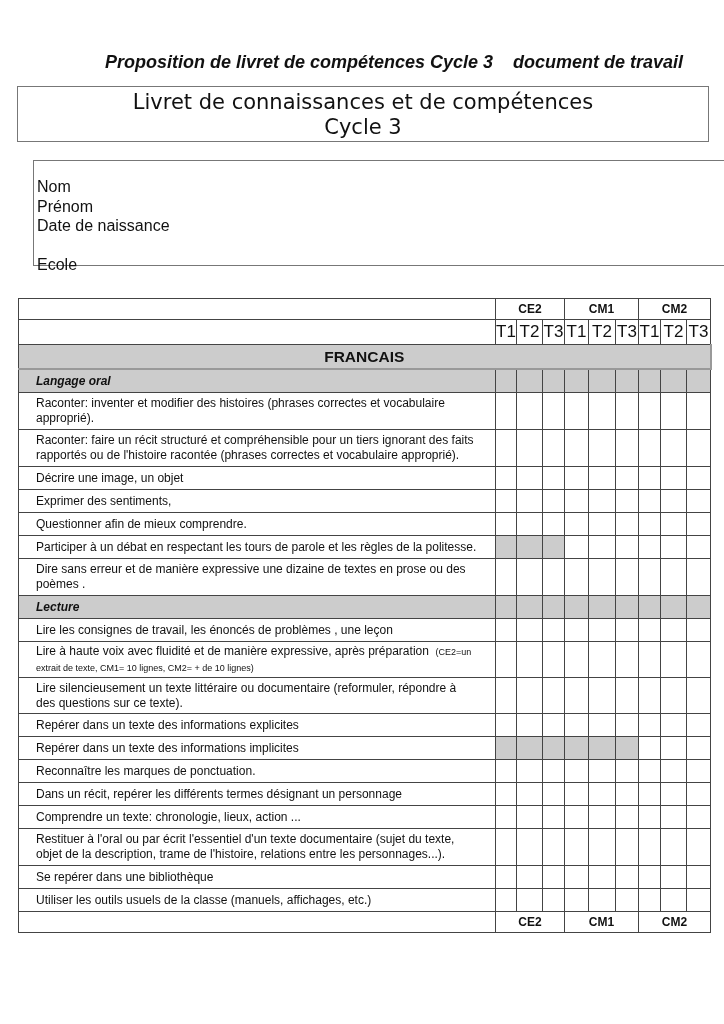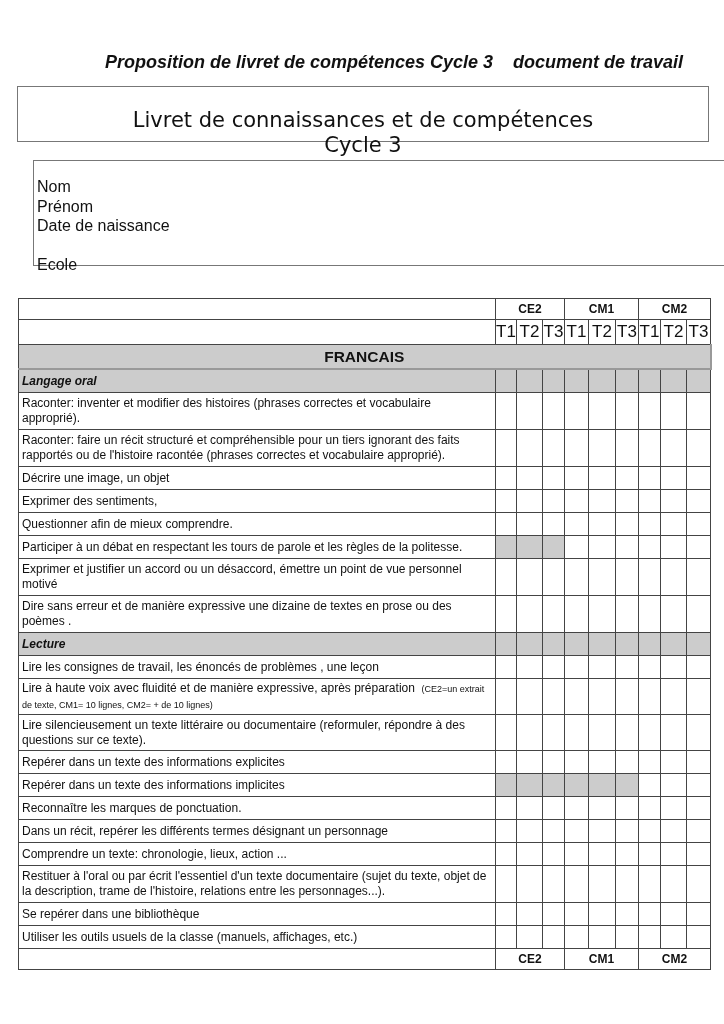--- a/index.html
+++ b/index.html
@@ -1,26 +1,26 @@
 <!DOCTYPE html>
 <html><head>
 <meta charset="utf-8">
 <style>
   html, body { margin:0; padding:0; background:#ffffff; }
   body { width:724px; height:1024px; position:relative; font-family:"Liberation Sans", sans-serif; color:#111; overflow:hidden; }
   .top-header { position:absolute; top:52px; left:16px; width:724px; height:18px; font-weight:bold; font-size:18px;font-style:italic; }
   .top-header .left { position:absolute; left:89px; top:0; }
   .top-header .right { position:absolute; left:497px; top:0; }
-  .title-box { position:absolute; left:17px; top:86px; width:692px; height:56px; border:1px solid #777; text-align:center; font-family:"DejaVu Sans", sans-serif; font-size:21px; line-height:25px; padding-top:21px; box-sizing:border-box; }
+  .title-box { position:absolute; left:17px; top:86px; width:692px; height:56px; border:1px solid #777; text-align:center; font-family:"DejaVu Sans", sans-serif; font-size:21px; line-height:25px; padding-top:3px; box-sizing:border-box; }
   .title-box div { font-weight:normal; }
   .info-box { position:absolute; left:33px; top:160px; width:694px; height:106px; border:1px solid #777; box-sizing:border-box; font-size:16px; line-height:19.5px; padding:16px 0 0 3px; }
   .info-box .spacer { height:19.5px; }
   table.grid { position:absolute; left:18px; top:298px; border-collapse:collapse; table-layout:fixed; width:693px; font-size:12px; }
   table.grid td { border:1px solid #444; padding:0; height:20px; vertical-align:middle; }
-  table.grid td.txt { padding:1px 3px; line-height:15px; }
+  table.grid td.txt { padding:1px 17px; line-height:15px; }
   table.grid td.lvl { text-align:center; font-weight:bold; font-size:12px; }
   table.grid td.trm { text-align:center; font-size:17px; }
   table.grid tr.section td { background:#cccccc; }
   table.grid tr.section td.title { text-align:center; font-weight:bold; font-size:15.5px; height:23px; border-right:2px solid #999; border-bottom:2px solid #999; }
   table.grid tr.cat td { background:#cccccc; }
   table.grid tr.cat td.txt { font-weight:bold; font-style:italic; }
   td.g { background:#cccccc; }
   .small { font-size:9px; }
   tr.h2 td { height:34px; }
   tr.h2b td { height:33px; }
@@ -159,32 +159,20 @@
         <td class="g"></td>
         <td class="g"></td>
         <td></td>
         <td></td>
         <td></td>
         <td></td>
         <td></td>
         <td></td>
       </tr>
   <tr class="h2">
-        <td class="txt">Exprimer et justifier un accord ou un désaccord, émettre un point de vue personnel motivé</td>
-        <td></td>
-        <td></td>
-        <td></td>
-        <td></td>
-        <td></td>
-        <td></td>
-        <td></td>
-        <td></td>
-        <td></td>
-      </tr>
-  <tr class="h2">
         <td class="txt">Dire sans erreur et de manière expressive une dizaine de textes en prose ou des poèmes .</td>
         <td></td>
         <td></td>
         <td></td>
         <td></td>
         <td></td>
         <td></td>
         <td></td>
         <td></td>
         <td></td>

